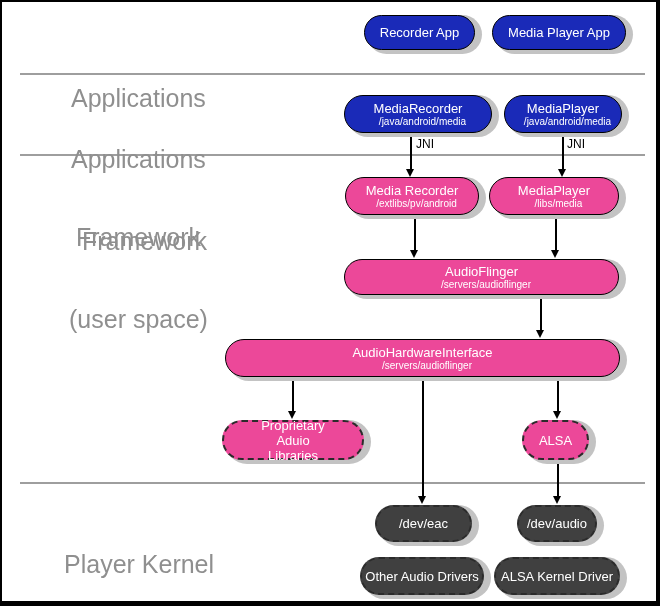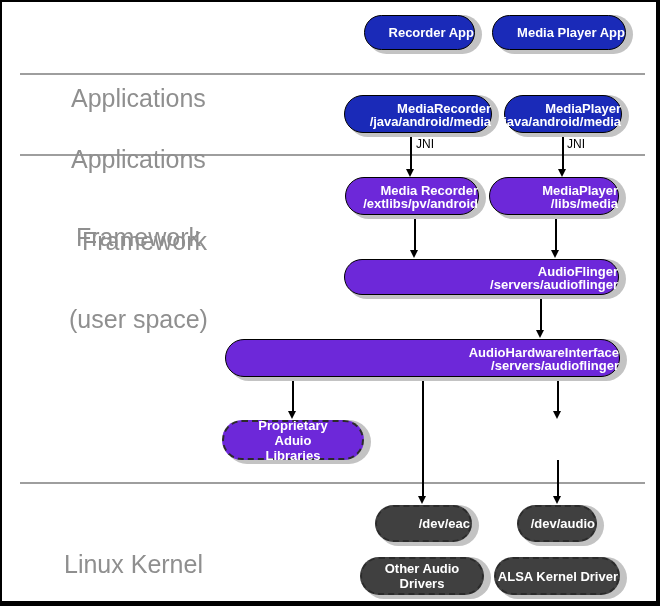--- a/index.html
+++ b/index.html
@@ -7,29 +7,29 @@
     position:relative;width:660px;height:606px;box-sizing:border-box;
     background:#fff;overflow:hidden;
     border-style:solid;border-color:#000;border-width:2px 4px 5px 2px;
     font-family:"Liberation Sans",sans-serif;
   }
   .hr{position:absolute;left:18px;width:625px;height:2px;background:#9e9e9e;}
   .slabel{position:absolute;color:#8f8f8f;font-size:25px;line-height:26px;white-space:pre;margin-left:42px;}
   .pill{
     position:absolute;box-sizing:border-box;border-radius:30px;
     border:1.5px solid #000;box-shadow:5px 2px 0 2px #c3c3c3;
-    display:flex;flex-direction:column;align-items:flex-end;justify-content:center;
-    color:#fff;text-align:center;font-weight:bold;
+    display:flex;flex-direction:column;align-items:center;justify-content:center;
+    color:#fff;text-align:center;
   }
   .blue{background:#1a2ab8;}
-  .green{background:#6d28d9;}
+  .green{background:#ec4899;}
   .red{background:#404040;}
   .dashed{border:2px dashed #2b2b2b;}
   .t1{font-size:13px;line-height:15px;}
-  .t2{font-size:13px;line-height:12px;margin-left:9px;}
+  .t2{font-size:10px;line-height:12px;margin-left:9px;}
   .vl{position:absolute;width:1.5px;background:#000;}
   .ah{position:absolute;width:0;height:0;
       border-left:4.5px solid transparent;border-right:4.5px solid transparent;
       border-top:8px solid #000;}
   .jni{position:absolute;font-size:12px;color:#000;}
 </style>
 </head>
 <body>
 
 <div class="frame">
@@ -43,21 +43,21 @@
   </div>
   <div class="slabel" style="left:27px;top:92px">
     <div>Applications</div>
     <div style="padding-left:5px">Framework</div>
   </div>
   <div class="slabel" style="left:25px;top:174px">
     <div style="padding-left:13px">Framework</div>
     <div>(user space)</div>
   </div>
   <div class="slabel" style="left:20px;top:497px">
-    <div>Linux Kernel</div>
+    <div>Player Kernel</div>
   </div>
 
   <div class="vl" style="left:408px;top:131px;height:37px"></div>
   <div class="ah" style="left:404px;top:167px"></div>
   <div class="vl" style="left:560px;top:131px;height:37px"></div>
   <div class="ah" style="left:556px;top:167px"></div>
 
   <div class="vl" style="left:412px;top:213px;height:36px"></div>
   <div class="ah" style="left:408px;top:248px"></div>
   <div class="vl" style="left:553px;top:213px;height:36px"></div>
@@ -110,20 +110,23 @@
   </div>
 
   <div class="pill green" style="left:223px;top:337px;width:395px;height:38px">
     <div class="t1">AudioHardwareInterface</div>
     <div class="t2">/servers/audioflinger</div>
   </div>
 
   <div class="pill green dashed" style="left:220px;top:418px;width:142px;height:40px">
     <div class="t1" style="padding:0 27px">Proprietary Aduio Libraries</div>
   </div>
+  <div class="pill green dashed" style="left:520px;top:418px;width:67px;height:40px">
+    <div class="t1">ALSA</div>
+  </div>
 
   <div class="pill red dashed" style="left:373px;top:503px;width:97px;height:37px">
     <div class="t1">/dev/eac</div>
   </div>
   <div class="pill red dashed" style="left:515px;top:503px;width:80px;height:37px">
     <div class="t1">/dev/audio</div>
   </div>
 
   <div class="pill red dashed" style="left:358px;top:555px;width:124px;height:38px">
     <div class="t1">Other Audio Drivers</div>

